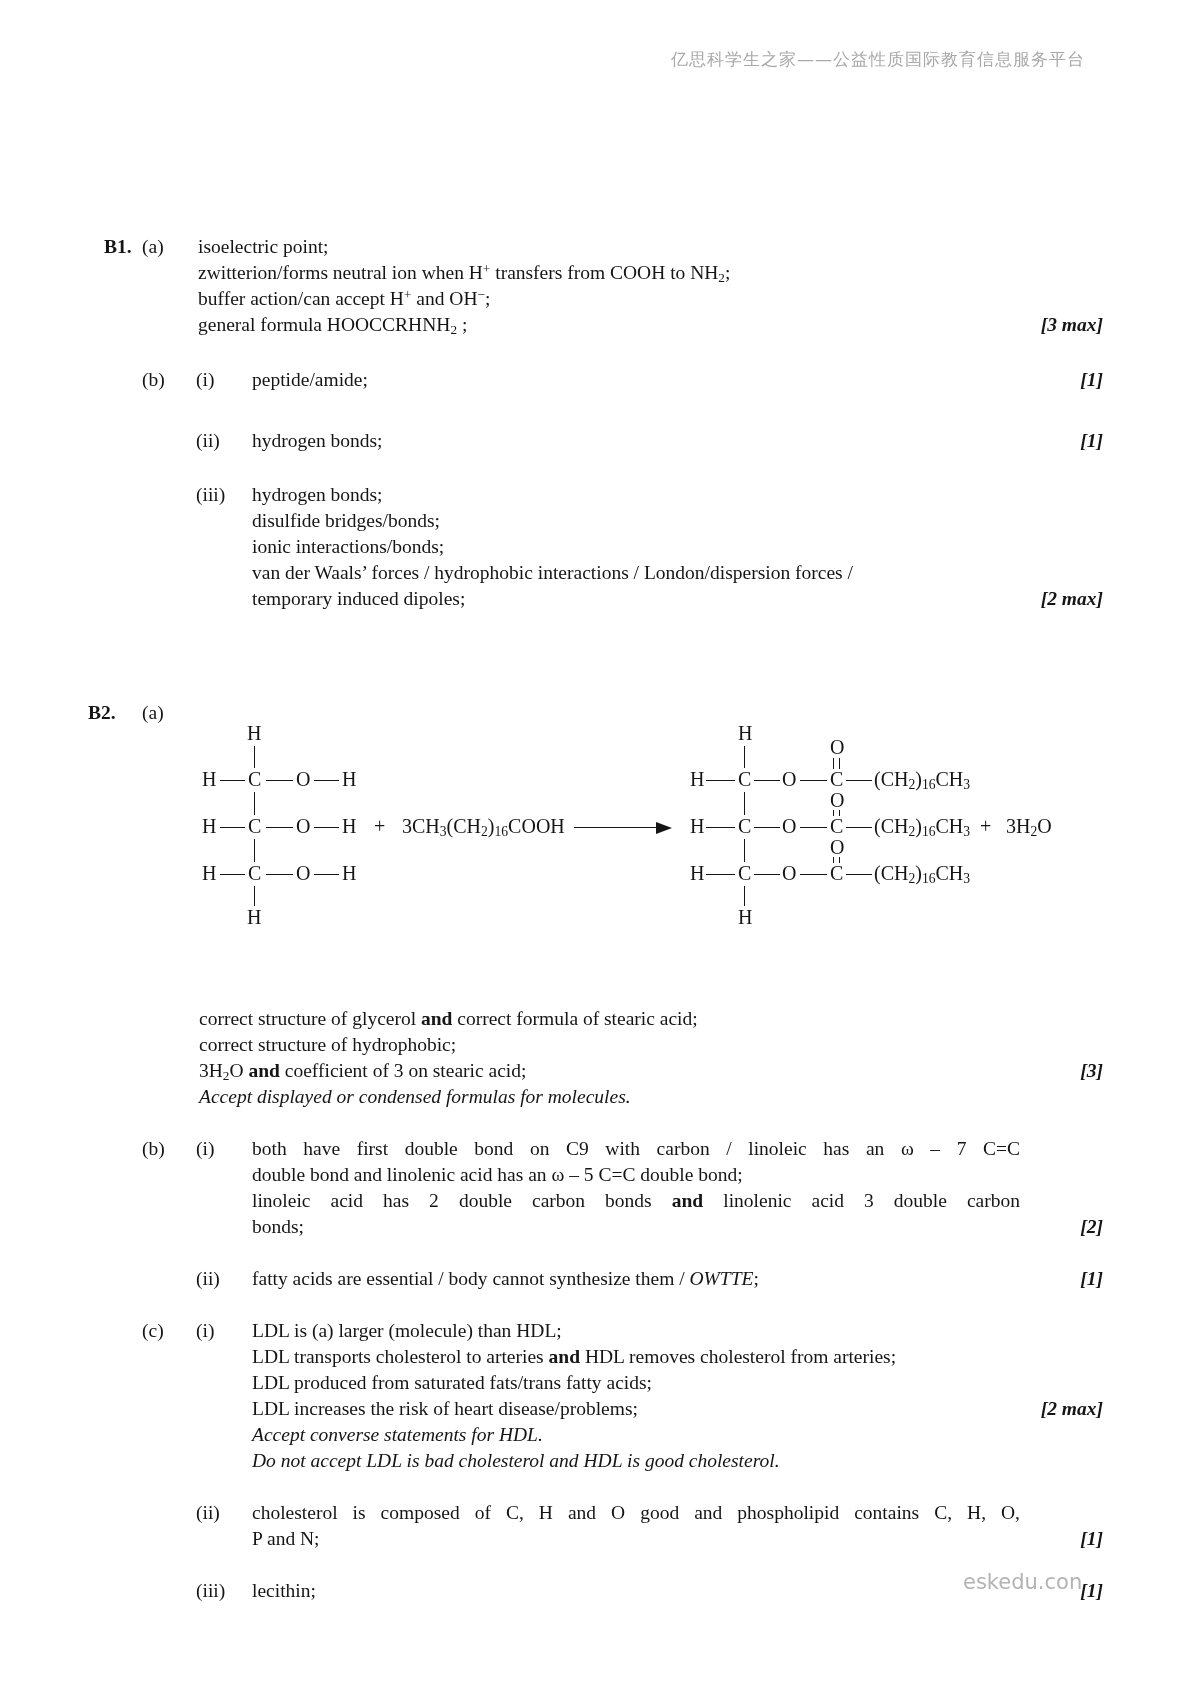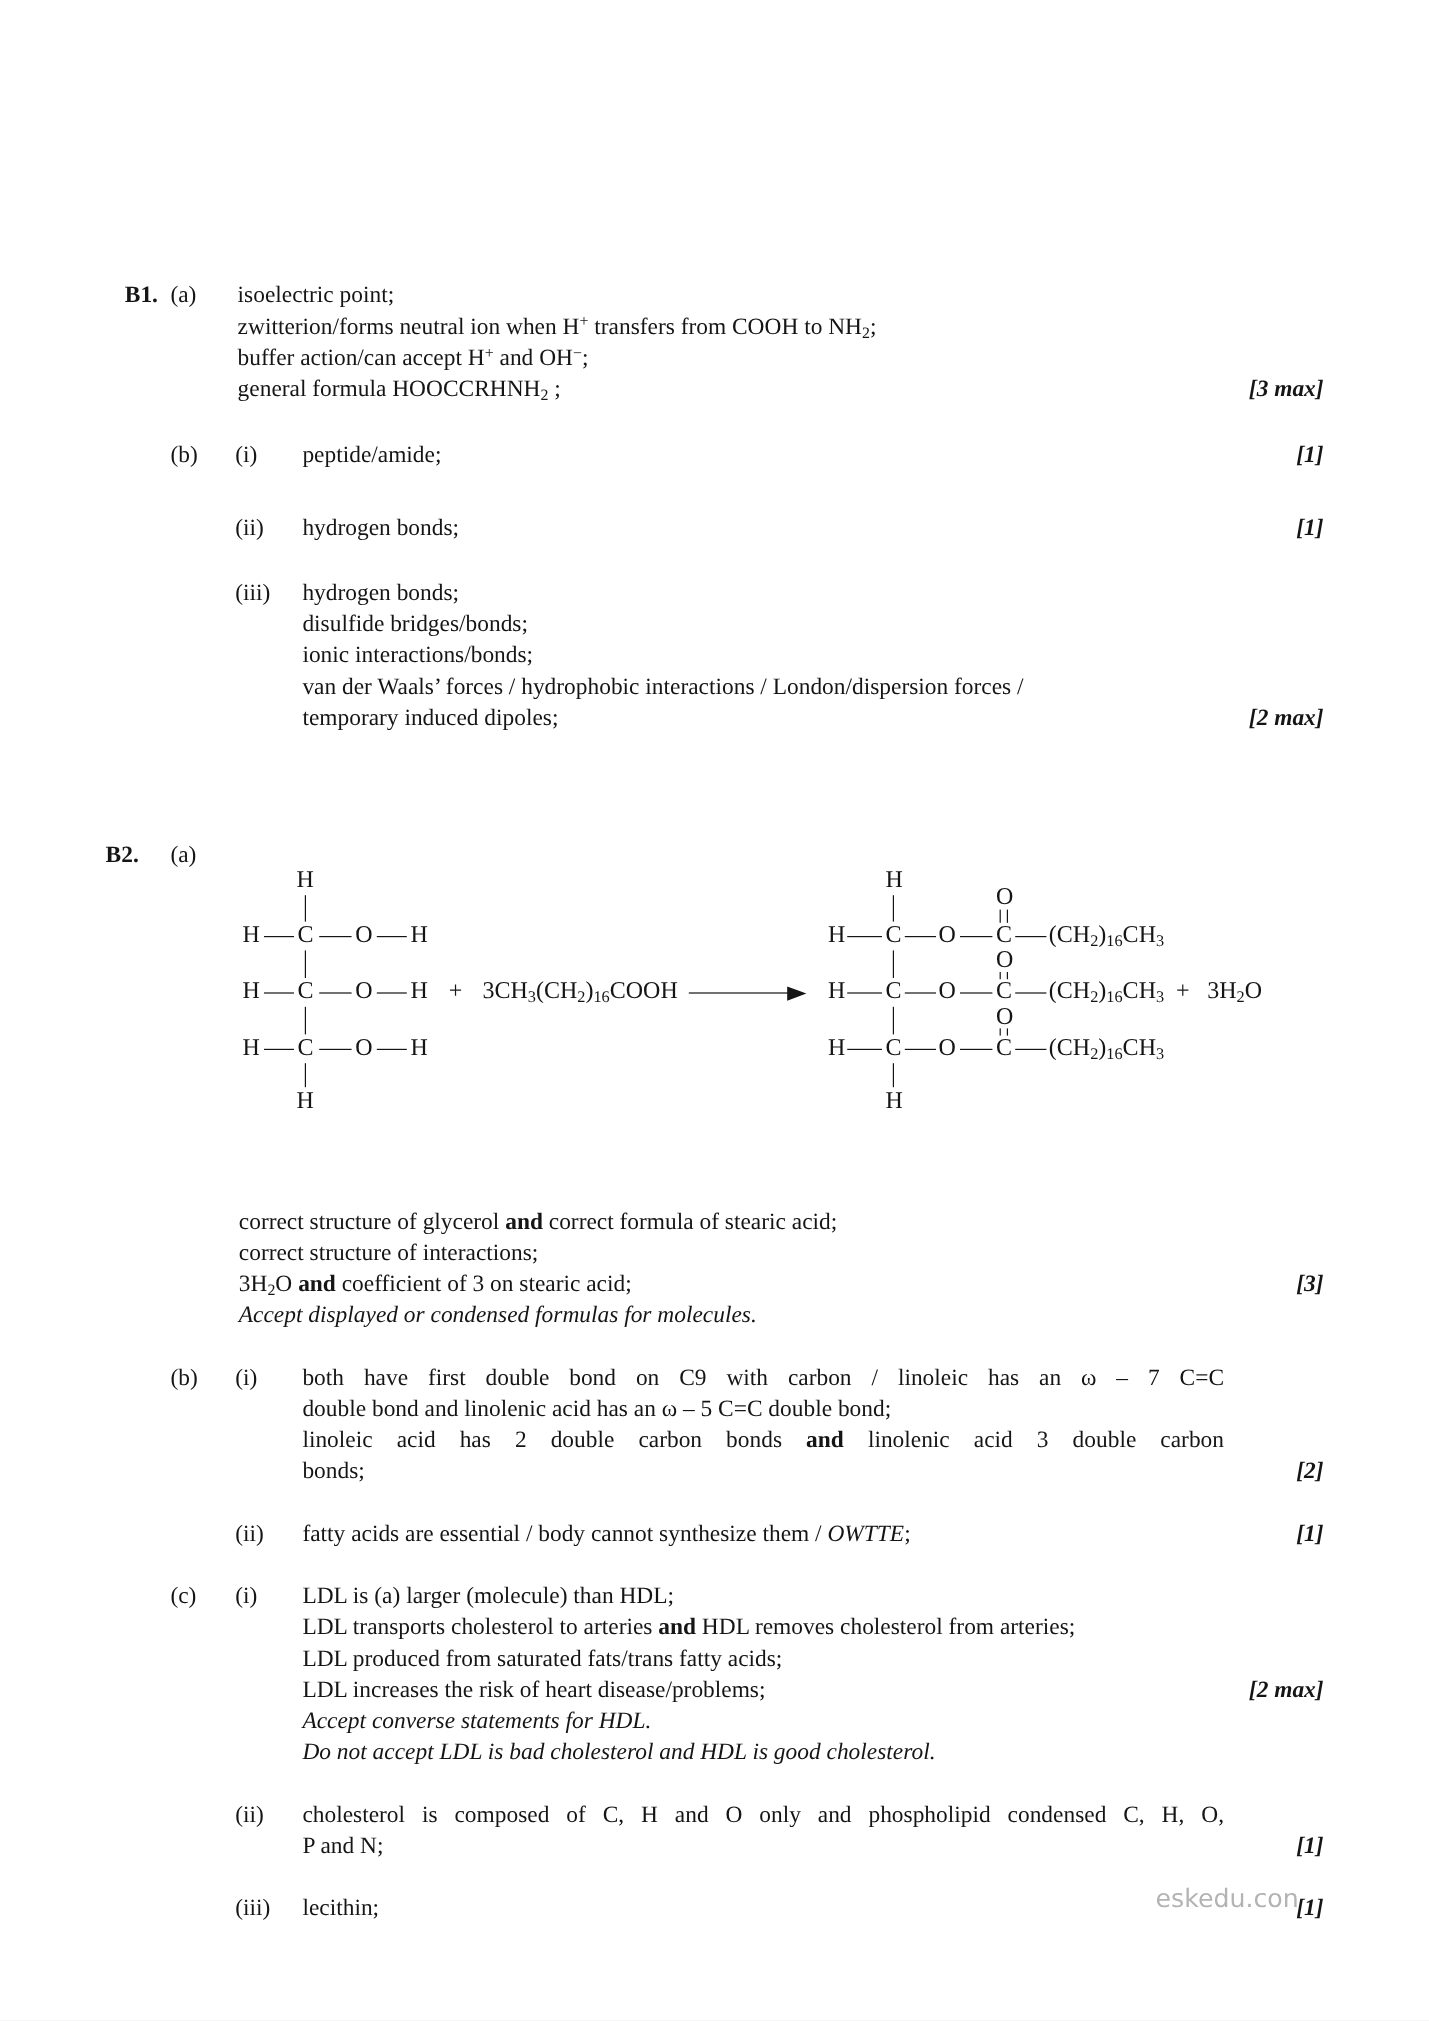--- a/index.html
+++ b/index.html
@@ -20,20 +20,21 @@
   .atom{position:absolute;font-size:20px;line-height:19px;white-space:pre;}
   .bh{position:absolute;height:0;border-top:1.7px solid #151515;}
   .bv{position:absolute;width:0;border-left:1.7px solid #151515;}
   .ahead{position:absolute;width:0;height:0;border-top:6px solid transparent;
          border-bottom:6px solid transparent;border-left:16px solid #151515;}
 </style>
 </head>
 <body>
 
 <div class="page">
+  <div class="hdr">亿思科学生之家——公益性质国际教育信息服务平台</div>
   <div>
       <span class="abs q" style="left: 104px; top: 234px;">B1.</span>
       <span class="abs" style="left: 142px; top: 234px;">(a)</span>
       <span class="abs" style="left: 198px; top: 234px;">isoelectric point;</span>
       <span class="abs" style="left: 198px; top: 260px;">zwitterion/forms neutral ion when H<sup>+</sup> transfers from COOH to NH<sub>2</sub>;</span>
       <span class="abs" style="left: 198px; top: 286px;">buffer action/can accept H<sup>+</sup> and OH<sup>−</sup>;</span>
       <span class="abs" style="left: 198px; top: 312px;">general formula HOOCCRHNH<sub>2</sub> ;</span>
       <span class="abs mark" style="top: 312px;">[3 max]</span>
       <span class="abs" style="left: 142px; top: 367px;">(b)</span>
       <span class="abs" style="left: 196px; top: 367px;">(i)</span>
@@ -45,21 +46,21 @@
       <span class="abs" style="left: 196px; top: 482px;">(iii)</span>
       <span class="abs" style="left: 252px; top: 482px;">hydrogen bonds;</span>
       <span class="abs" style="left: 252px; top: 508px;">disulfide bridges/bonds;</span>
       <span class="abs" style="left: 252px; top: 534px;">ionic interactions/bonds;</span>
       <span class="abs" style="left: 252px; top: 560px;">van der Waals’ forces / hydrophobic interactions / London/dispersion forces /</span>
       <span class="abs" style="left: 252px; top: 586px;">temporary induced dipoles;</span>
       <span class="abs mark" style="top: 586px;">[2 max]</span>
       <span class="abs q" style="left: 88px; top: 700px;">B2.</span>
       <span class="abs" style="left: 142px; top: 700px;">(a)</span>
       <span class="abs" style="left: 199px; top: 1006px;">correct structure of glycerol <b>and</b> correct formula of stearic acid;</span>
-      <span class="abs" style="left: 199px; top: 1032px;">correct structure of interactions;</span>
+      <span class="abs" style="left: 199px; top: 1032px;">correct structure of hydrophobic;</span>
       <span class="abs" style="left: 199px; top: 1058px;">3H<sub>2</sub>O <b>and</b> coefficient of 3 on stearic acid;</span>
       <span class="abs mark" style="top: 1058px;">[3]</span>
       <span class="abs it" style="left: 199px; top: 1084px;">Accept displayed or condensed formulas for molecules.</span>
       <span class="abs" style="left: 142px; top: 1136px;">(b)</span>
       <span class="abs" style="left: 196px; top: 1136px;">(i)</span>
       <span class="abs just" style="left: 252px; top: 1136px; width: 768px;">both have first double bond on C9 with carbon / linoleic has an ω – 7 C=C</span>
       <span class="abs" style="left: 252px; top: 1162px;">double bond and linolenic acid has an ω – 5 C=C double bond;</span>
       <span class="abs just" style="left: 252px; top: 1188px; width: 768px;">linoleic acid has 2 double carbon bonds <b>and</b> linolenic acid 3 double carbon</span>
       <span class="abs" style="left: 252px; top: 1214px;">bonds;</span>
       <span class="abs mark" style="top: 1214px;">[2]</span>
@@ -69,21 +70,21 @@
       <span class="abs" style="left: 142px; top: 1318px;">(c)</span>
       <span class="abs" style="left: 196px; top: 1318px;">(i)</span>
       <span class="abs" style="left: 252px; top: 1318px;">LDL is (a) larger (molecule) than HDL;</span>
       <span class="abs" style="left: 252px; top: 1344px;">LDL transports cholesterol to arteries <b>and</b> HDL removes cholesterol from arteries;</span>
       <span class="abs" style="left: 252px; top: 1370px;">LDL produced from saturated fats/trans fatty acids;</span>
       <span class="abs" style="left: 252px; top: 1396px;">LDL increases the risk of heart disease/problems;</span>
       <span class="abs mark" style="top: 1396px;">[2 max]</span>
       <span class="abs it" style="left: 252px; top: 1422px;">Accept converse statements for HDL.</span>
       <span class="abs it" style="left: 252px; top: 1448px;">Do not accept LDL is bad cholesterol and HDL is good cholesterol.</span>
       <span class="abs" style="left: 196px; top: 1500px;">(ii)</span>
-      <span class="abs just" style="left: 252px; top: 1500px; width: 768px;">cholesterol is composed of C, H and O only and phospholipid condensed C, H, O,</span>
+      <span class="abs just" style="left: 252px; top: 1500px; width: 768px;">cholesterol is composed of C, H and O good and phospholipid contains C, H, O,</span>
       <span class="abs" style="left: 252px; top: 1526px;">P and N;</span>
       <span class="abs mark" style="top: 1526px;">[1]</span>
       <span class="abs" style="left: 196px; top: 1578px;">(iii)</span>
       <span class="abs" style="left: 252px; top: 1578px;">lecithin;</span>
       <span class="abs mark" style="top: 1578px;">[1]</span>
     </div>
   <div>
       <span class="atom" style="left: 247px; top: 724px;">H</span>
       <span class="atom" style="left: 202px; top: 770px;">H</span>
       <span class="atom" style="left: 248px; top: 770px;">C</span>

